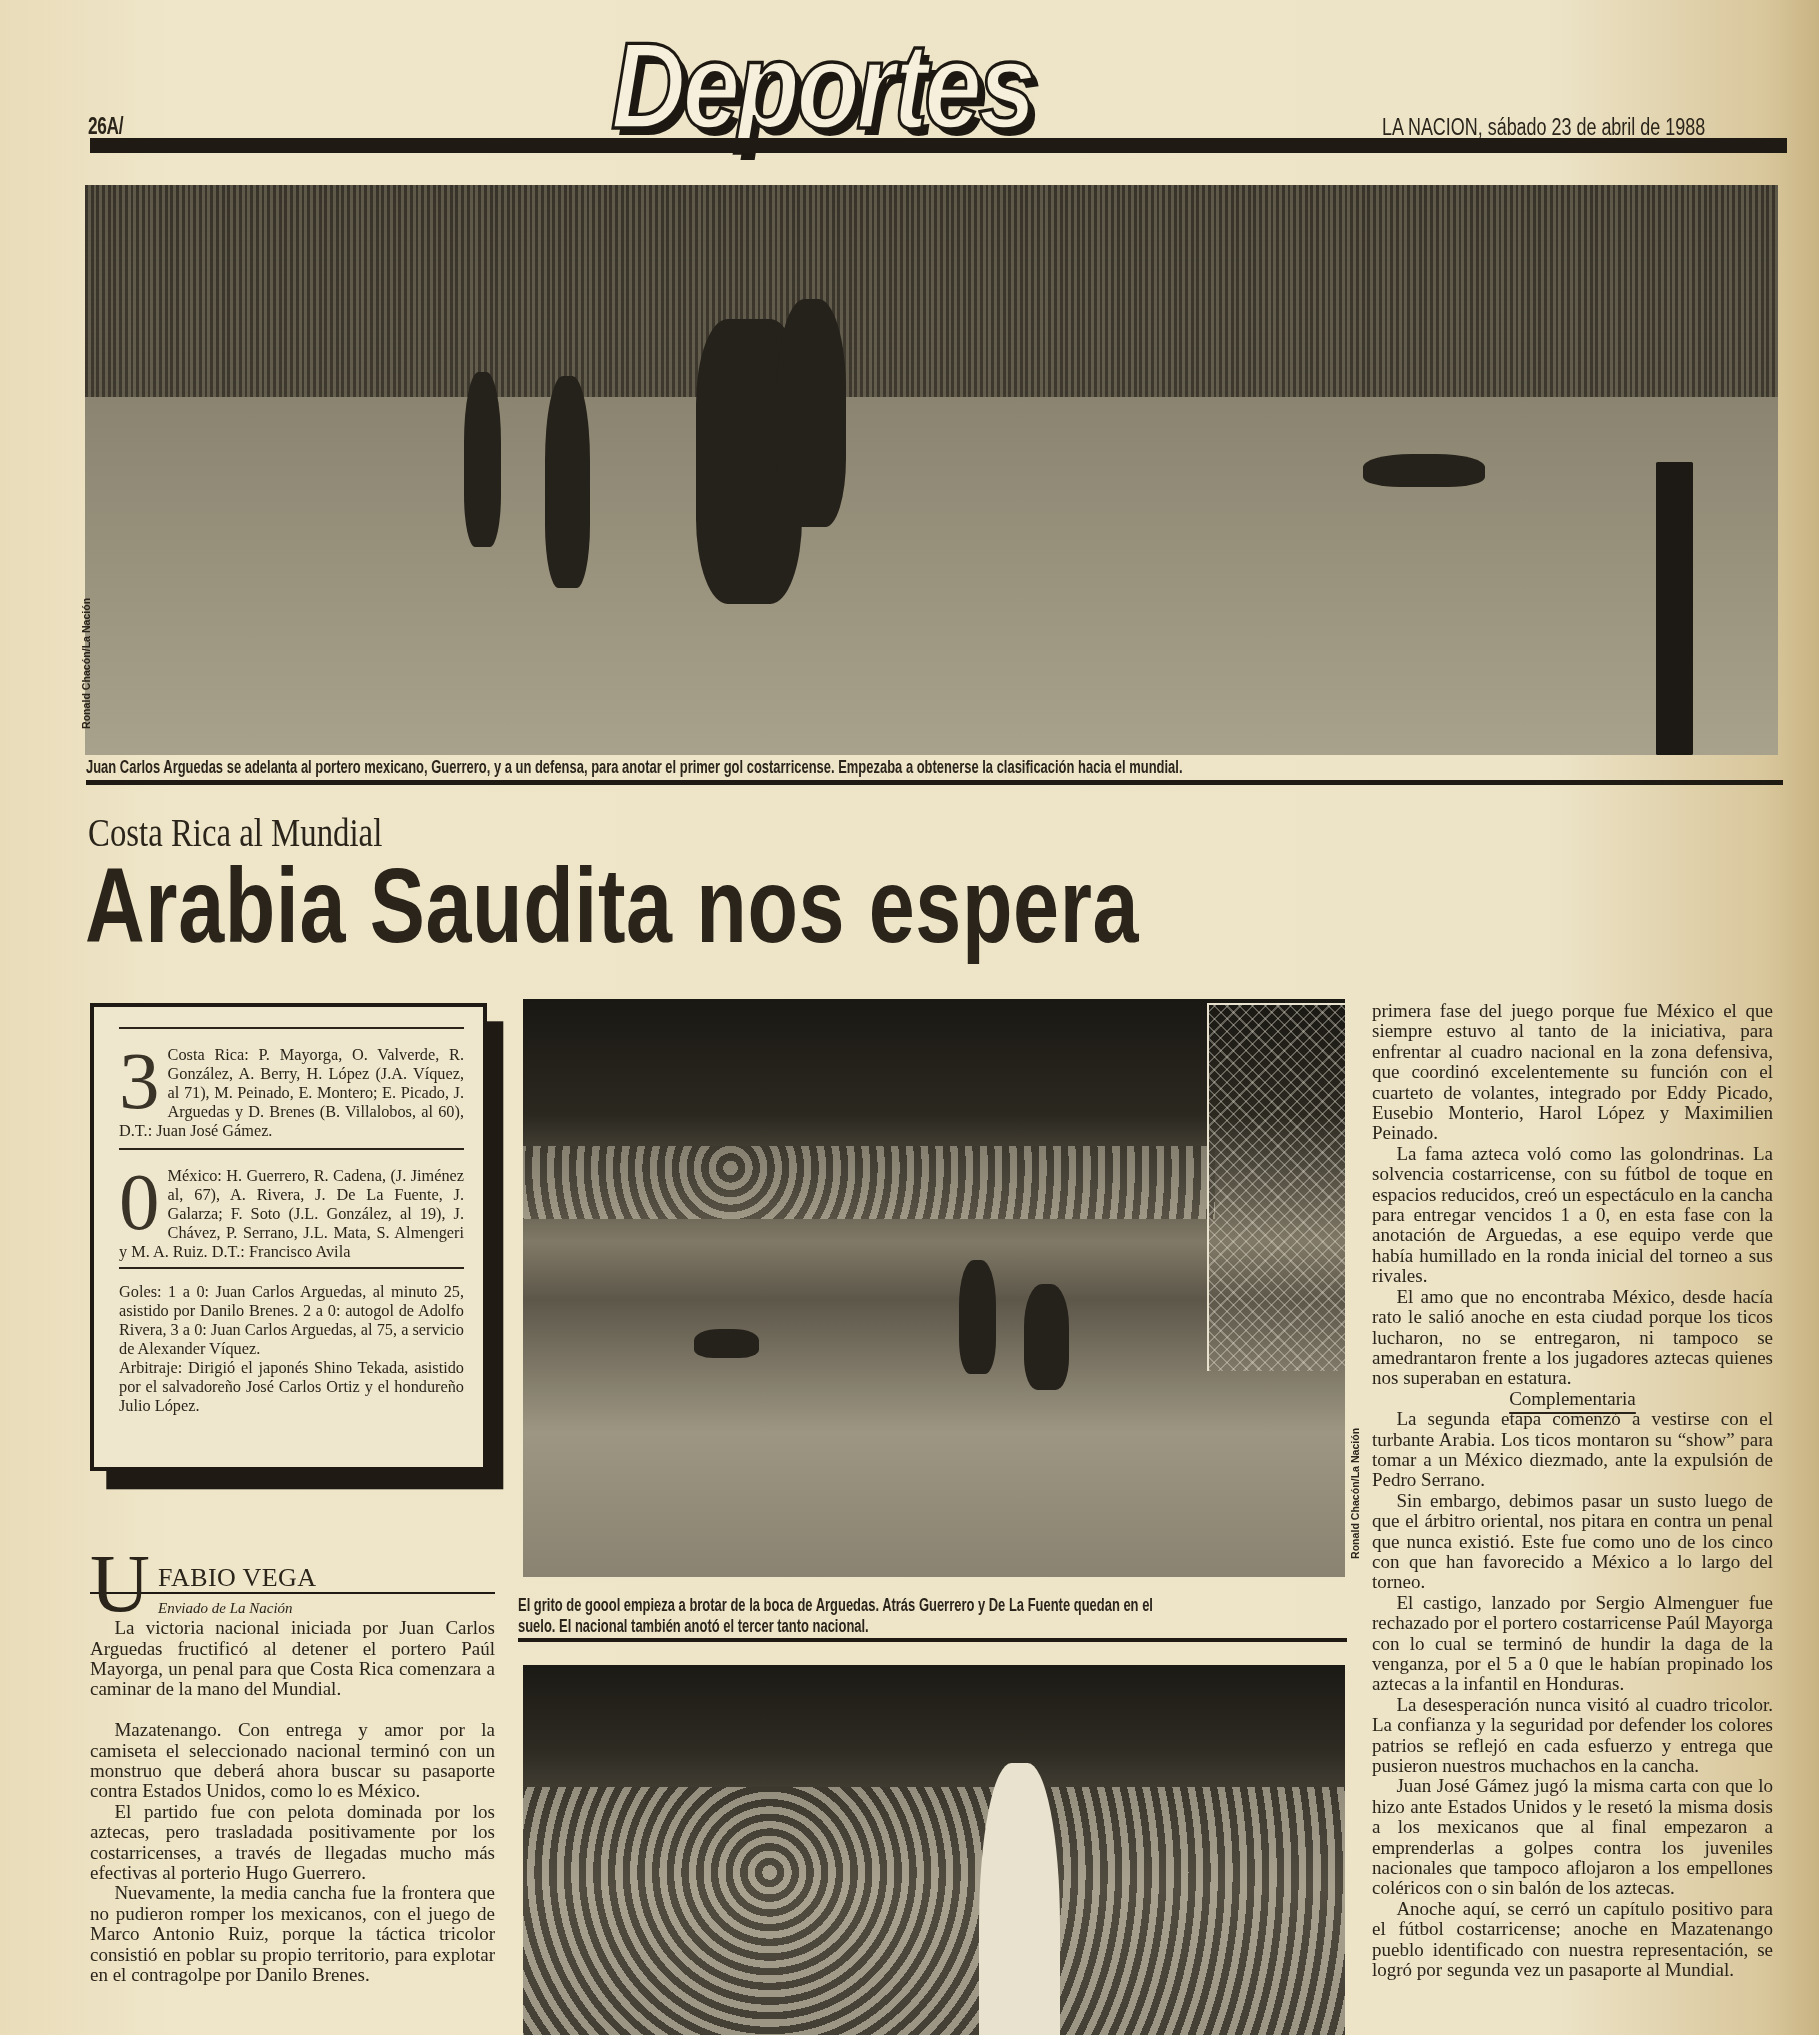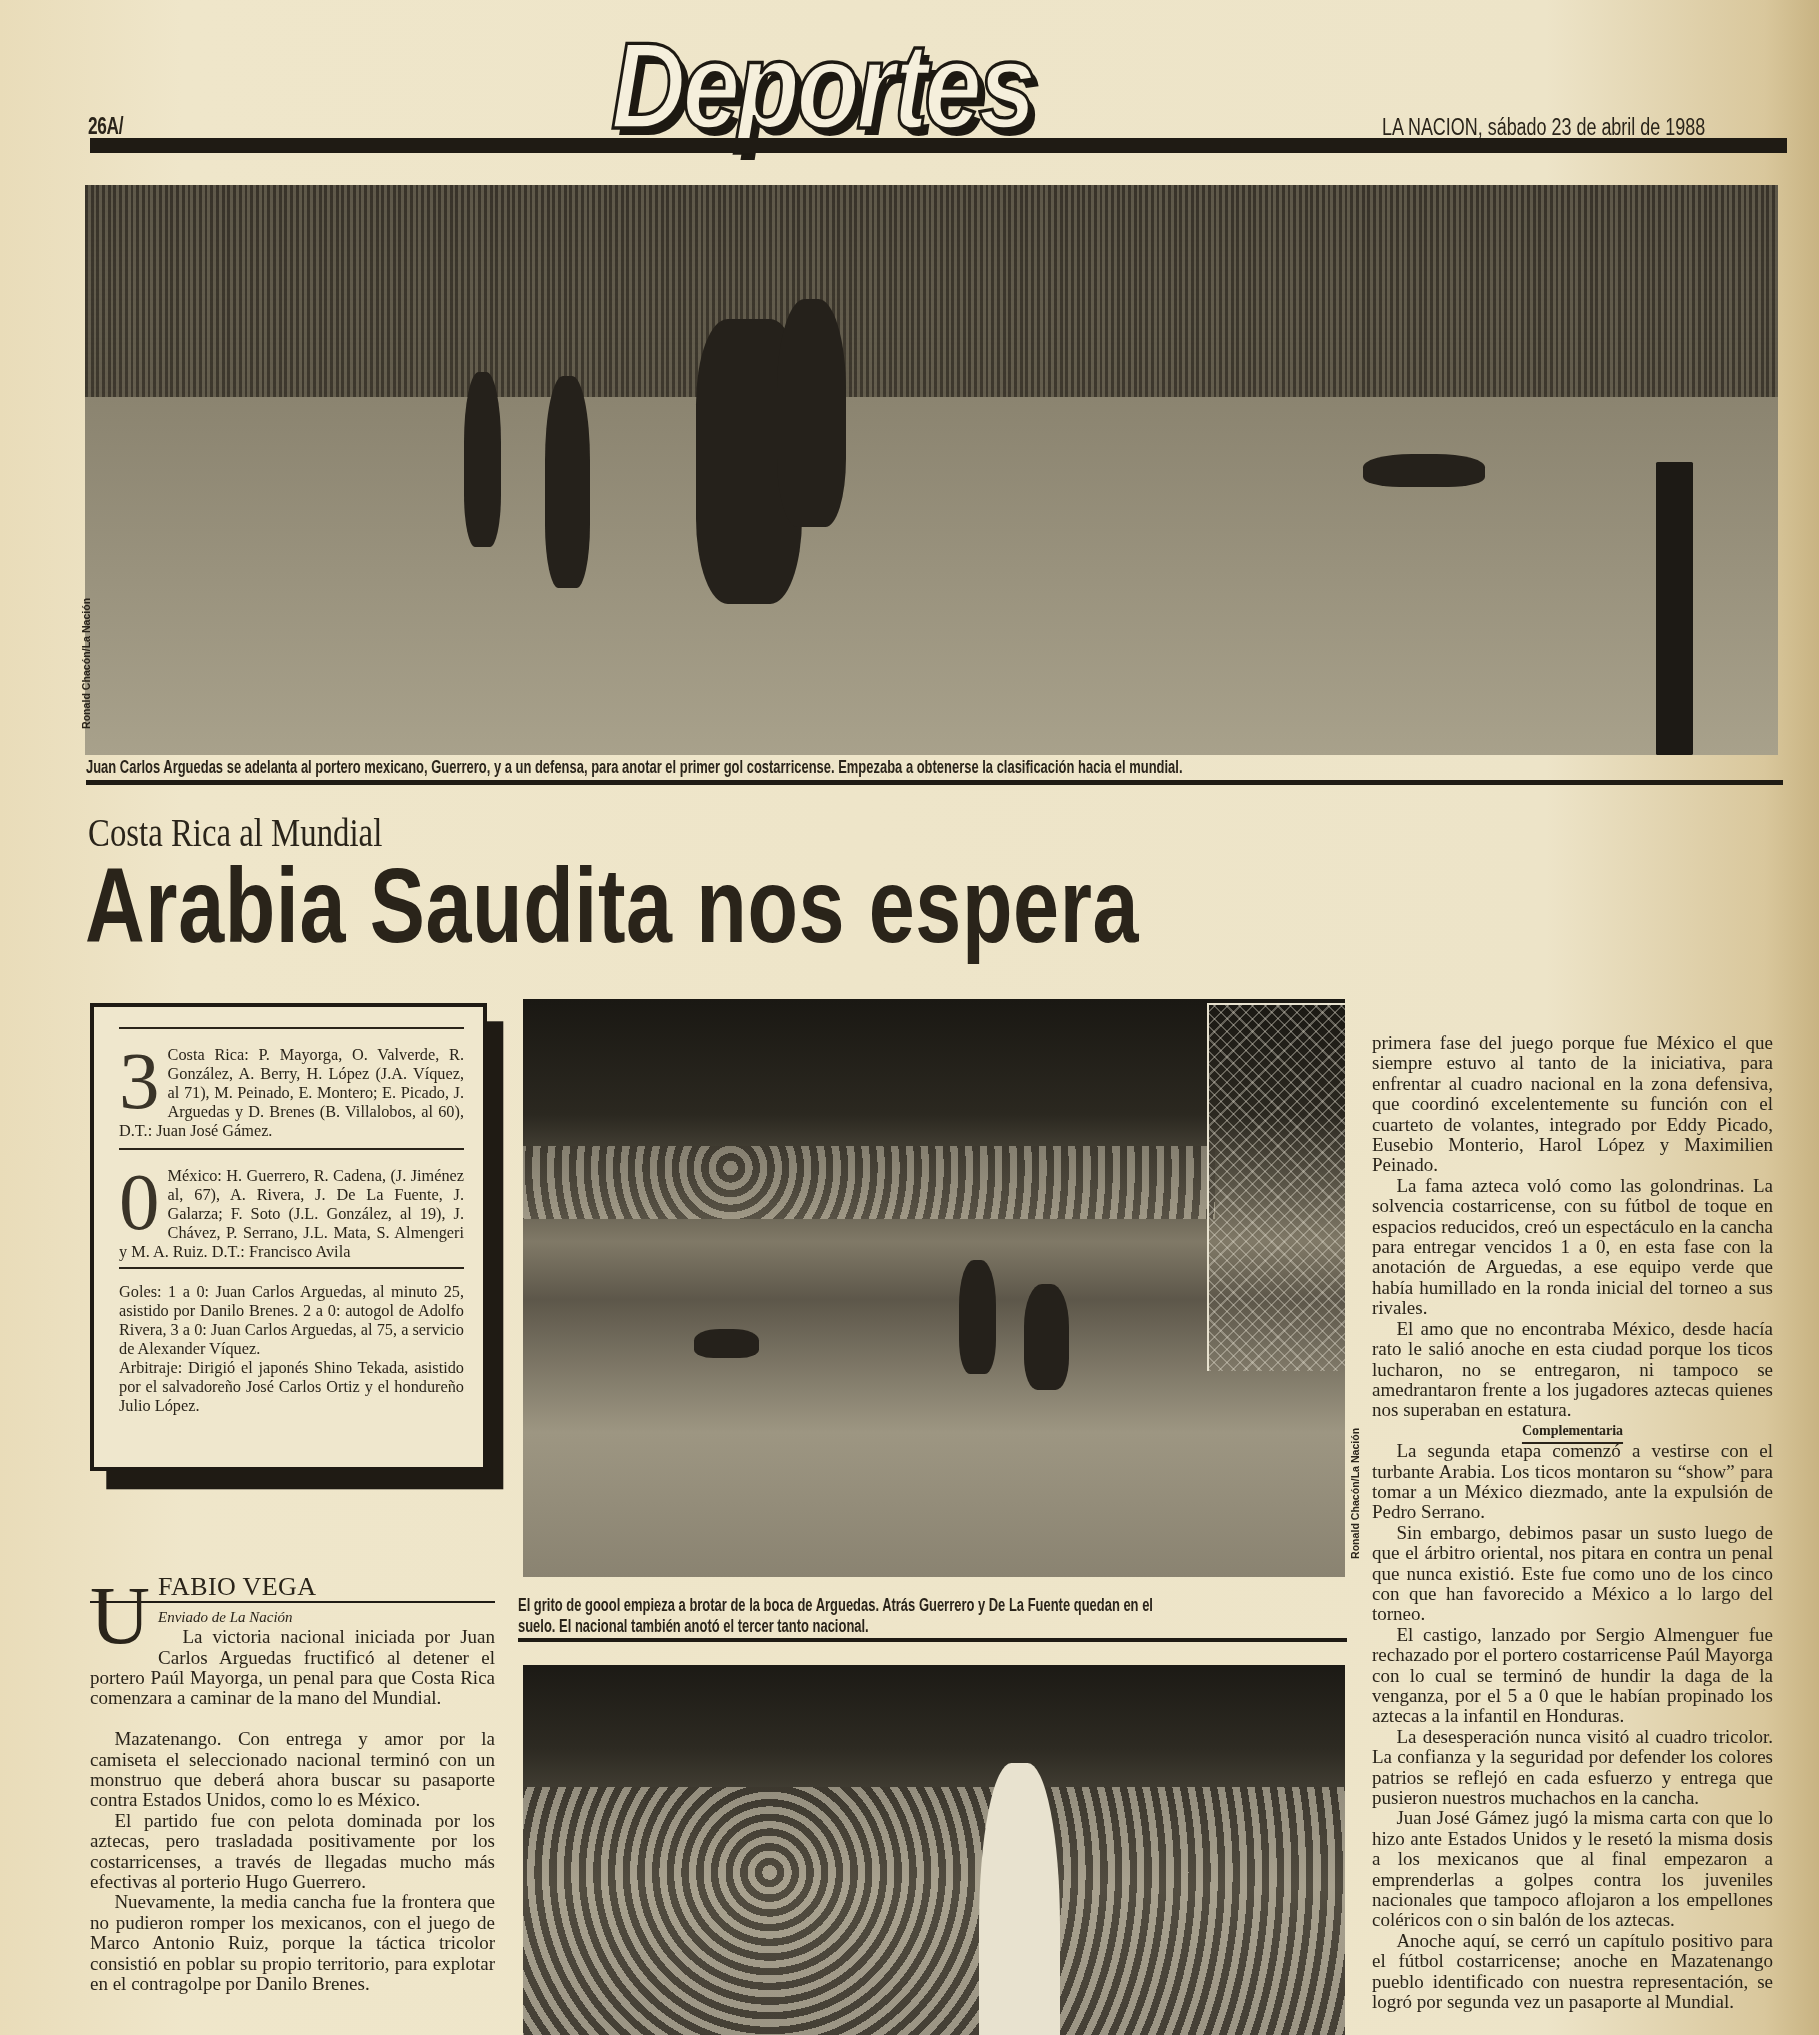--- a/index.html
+++ b/index.html
@@ -43,26 +43,26 @@
 
   .box { left: 90px; top: 1003px; width: 389px; height: 460px; border: 4.1px solid #1f1b14; box-shadow: 16.3px 18.3px 0 #1f1b14; background: #efe7cd; }
   .box .inner { position: absolute; left: 0; top: 0; right: 0; bottom: 0; padding: 0 19px 0 25px; font-size: 16.3px; line-height: 19px; }
   .box .hr { height: 2px; background: #2a241a; margin: 0; }
   .score { float: left; font-size: 81px; line-height: 73px; margin: 0 8.1px 0 0; color: #3a3428; }
   .box p { margin: 0; text-align: justify; }
   .b { font-weight: normal; }
 
   .col { font-size: 19px; line-height: 20.4px; text-align: justify; }
   .col p { margin: 0; text-indent: 24.4px; }
-  .col p.noindent { text-indent: 0; margin-top: 32px; }
+  .col p.noindent { text-indent: 0; }
   .dropcap { float: left; font-size: 83px; line-height: 69px; margin: 4.1px 8.1px 0 0; color:#2a241a; }
   .lead { font-size: 20.4px; line-height: 22px; }
   .byline { font-size: 26px; letter-spacing: 0.4px; font-family: Liberation Serif, serif; }
   .byline-sub { font-style: italic; font-size: 15px; }
-  .subhead { font-weight: bold; font-size: 14px; text-align: center; text-decoration: underline; text-underline-offset: 7.3px; text-decoration-thickness: 2px; margin: 19px 0 16.3px; text-indent: 0 !important; }
+  .subhead { font-weight: normal; font-size: 19px; text-align: center; text-decoration: underline; text-underline-offset: 7.3px; text-decoration-thickness: 2px; margin: 19px 0 16.3px; text-indent: 0 !important; }
 
   .photo-mid {
     left: 523px; top: 999px; width: 822px; height: 578px;
     background: linear-gradient(180deg, #1a1813 0%, #2b2820 20%, #807967 42%, #5d574a 52%, #9d9682 75%, #8a8371 100%);
   }
   .photo-bot {
     left: 523px; top: 1665px; width: 822px; height: 554px;
     background: linear-gradient(180deg, #1c1a15 0%, #2d2a22 15%, #6f6959 40%, #4d483d 70%, #1e1b16 100%);
   }
   .crowd { position:absolute; background: repeating-radial-gradient(circle at 30% 30%, #d8d0bb 0 7.3px, #3a352c 7.3px 14.7px); opacity:0.45; }

